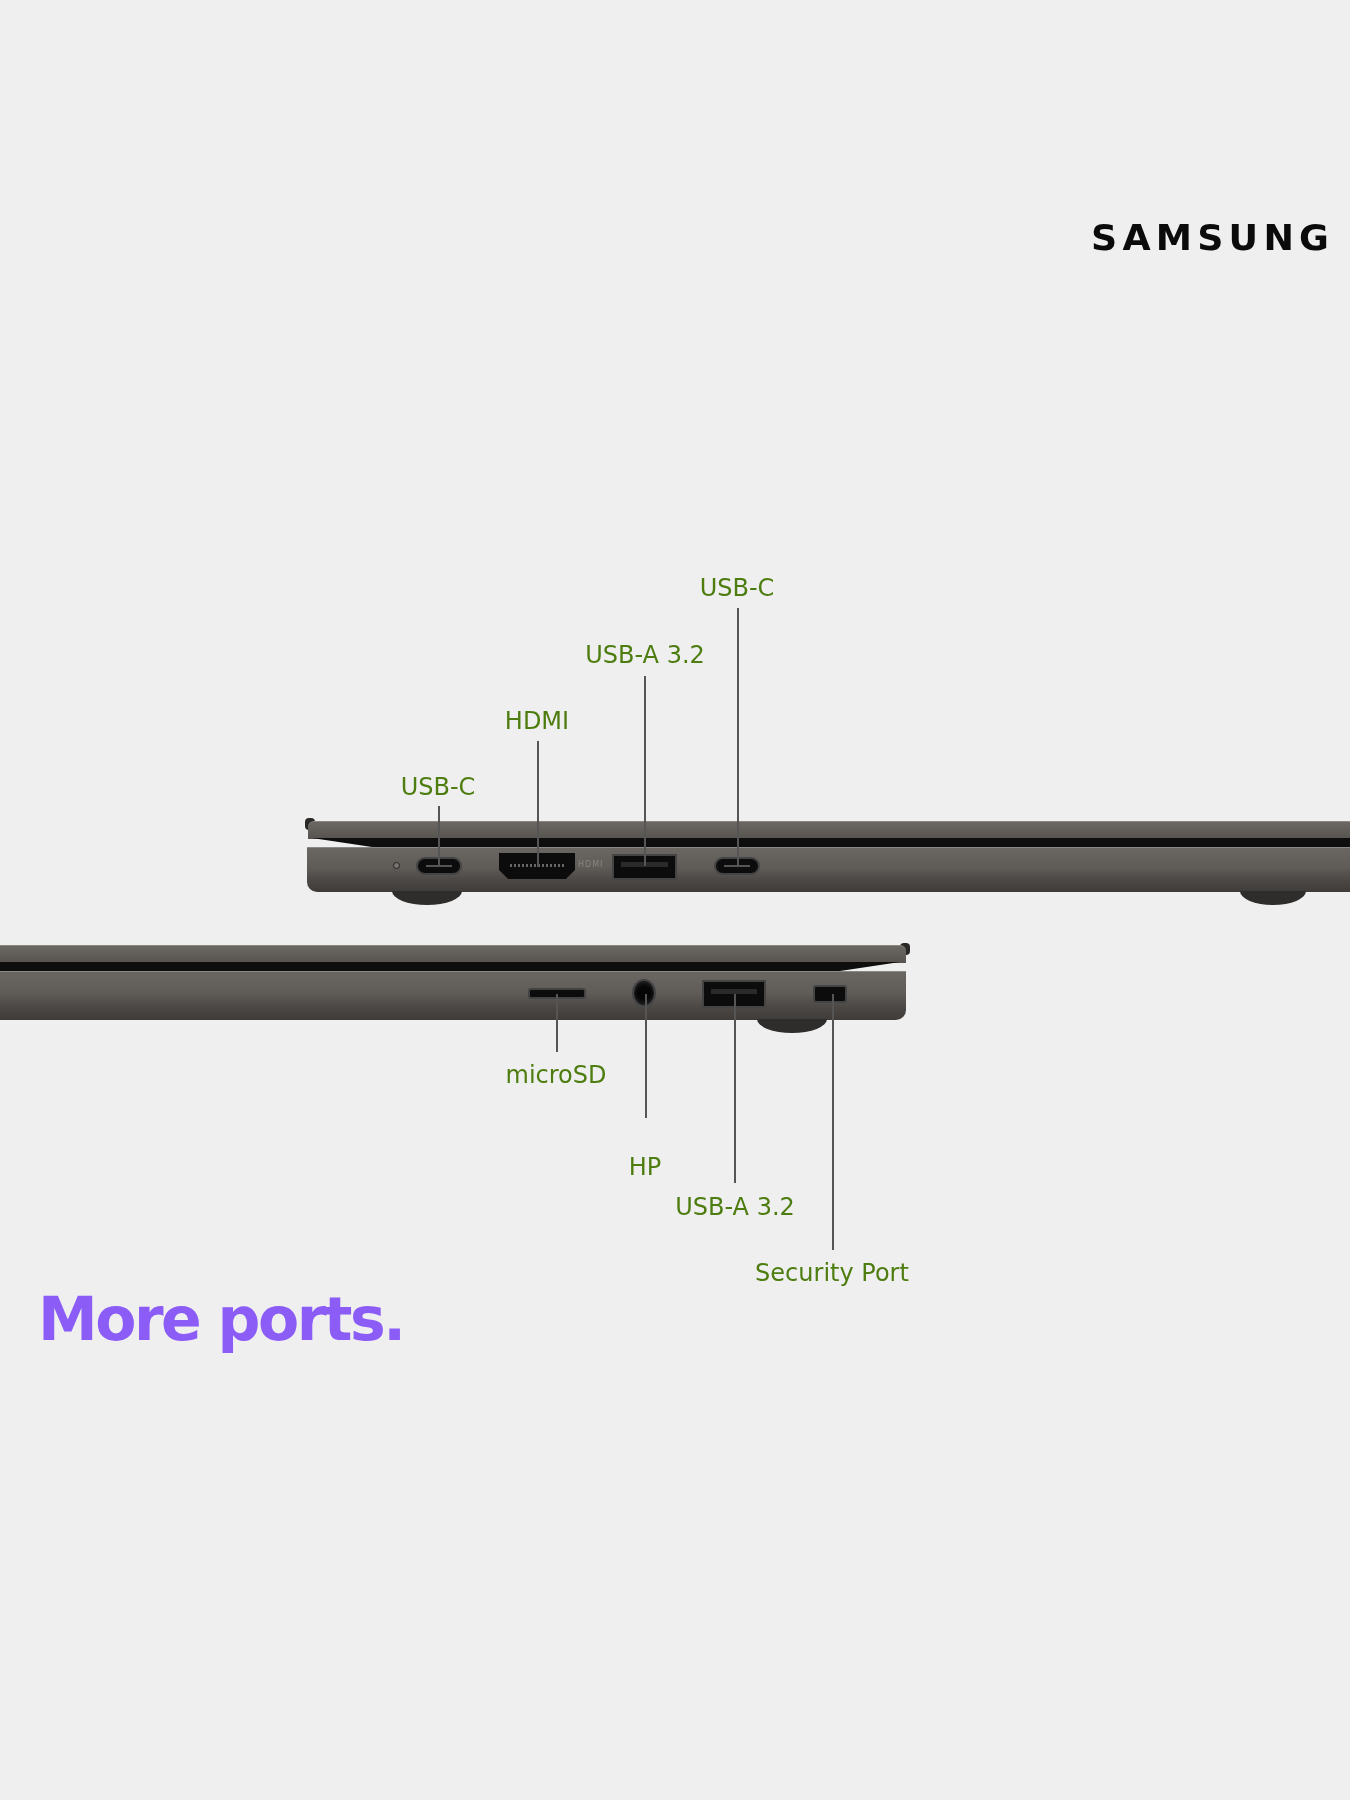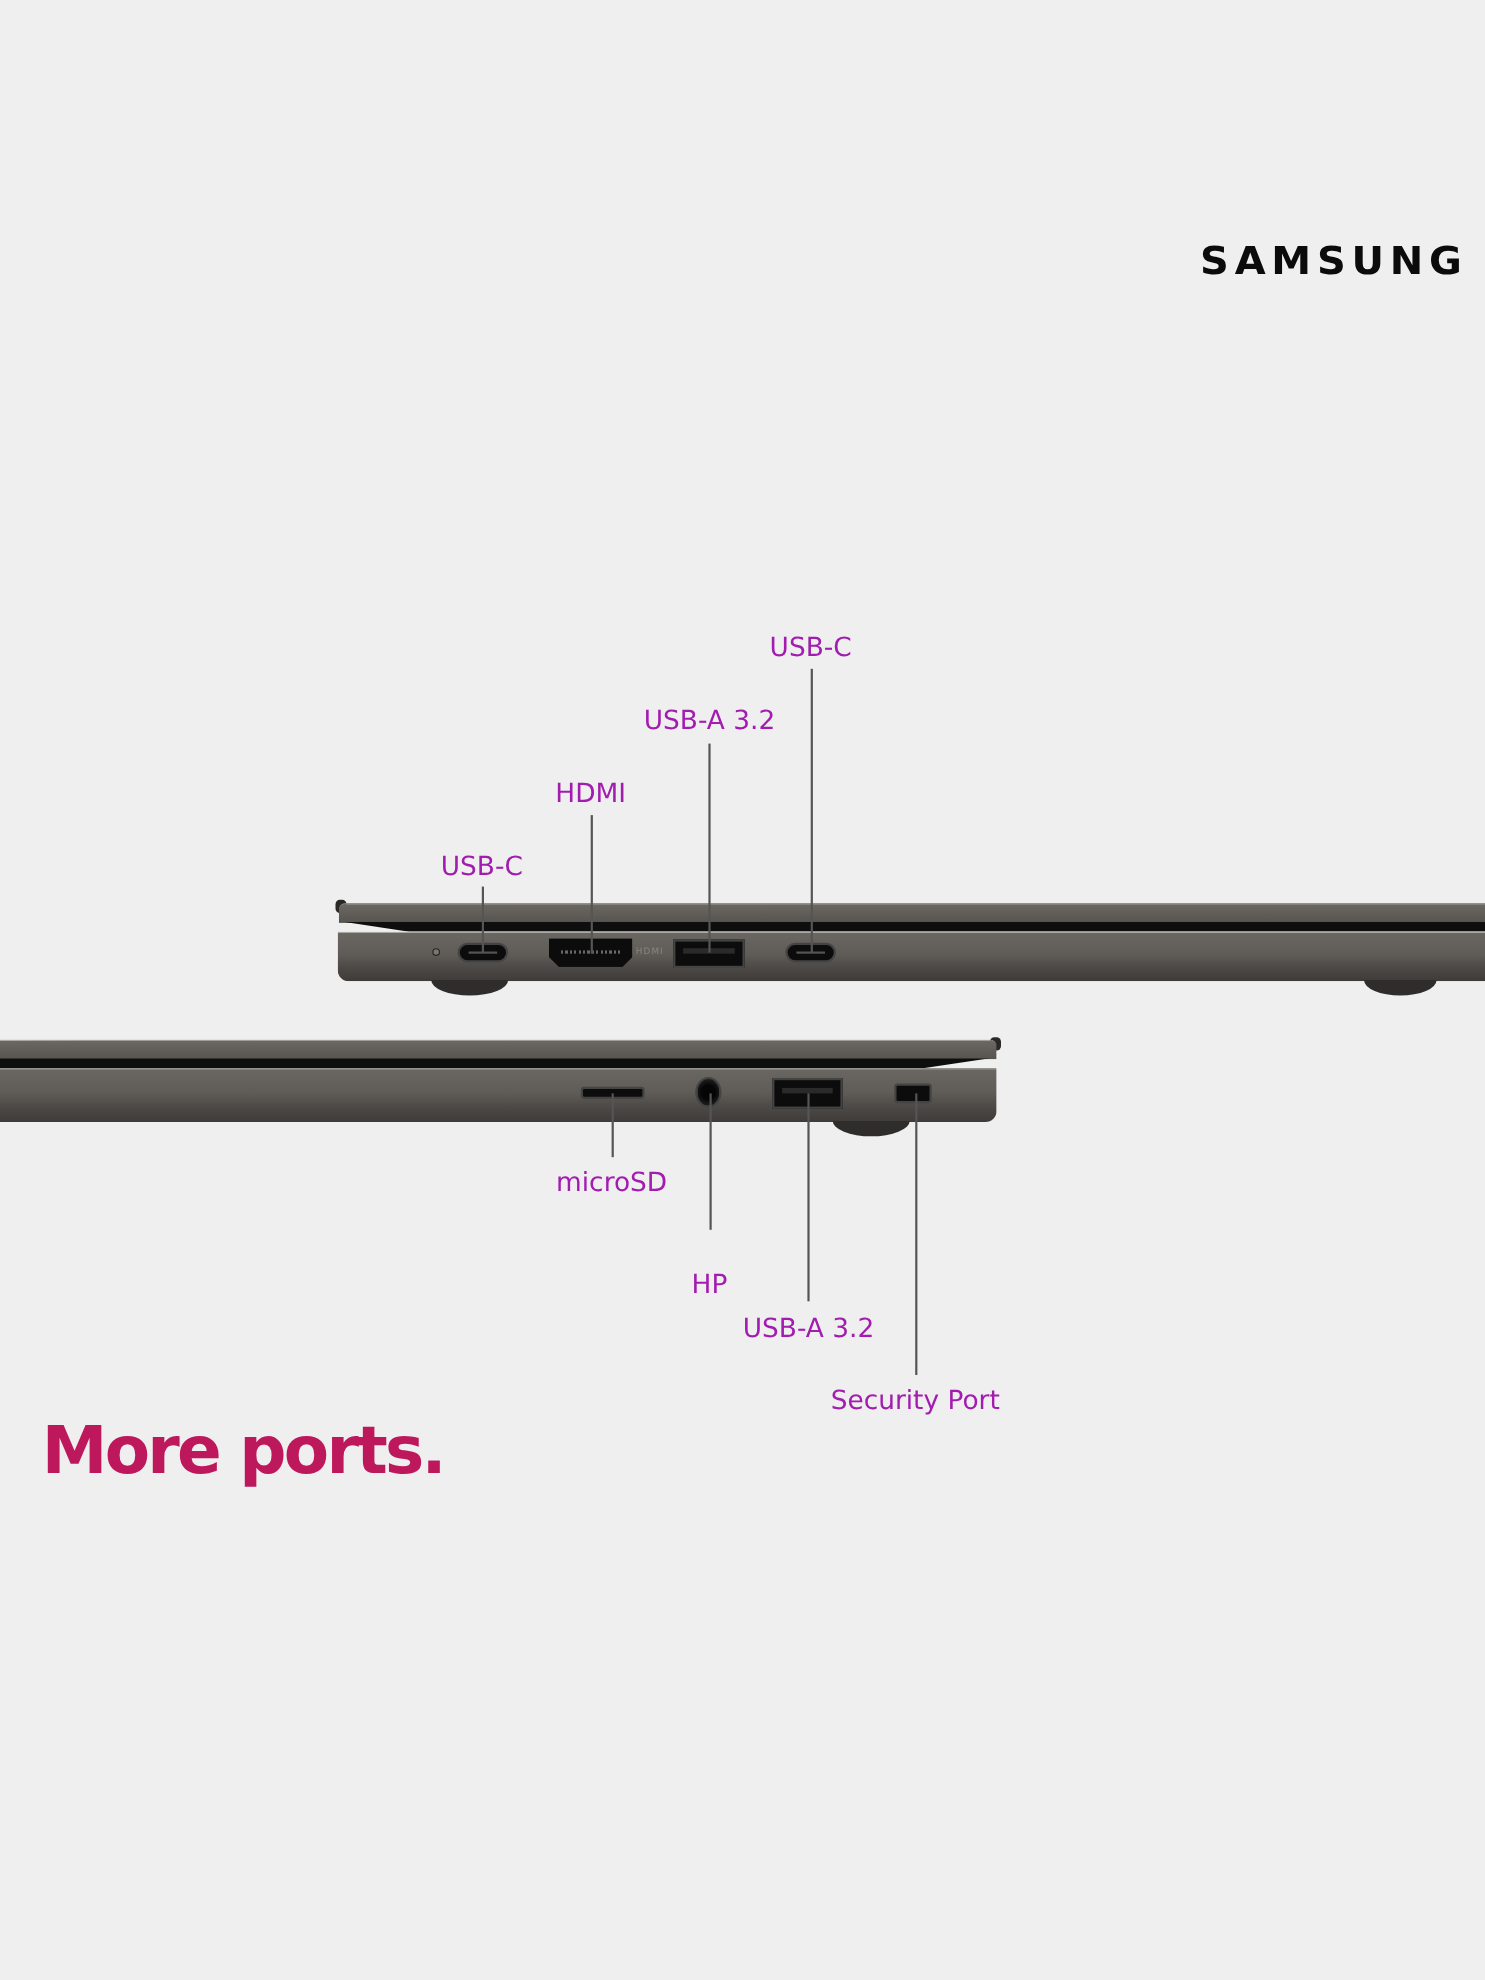--- a/index.html
+++ b/index.html
@@ -24,40 +24,40 @@
       font-size: 35px;
       letter-spacing: 5px;
       color: #0b0b0b;
       transform: scaleX(1.04);
       transform-origin: left top;
     }
     .label {
       position: absolute;
       font-family: "DejaVu Sans", sans-serif;
       font-size: 24px;
-      color: #a21caf;
+      color: #4d7c0f;
       white-space: nowrap;
       transform: translateX(-50%);
       line-height: 1;
     }
     .leader {
       position: absolute;
       width: 2px;
       background: #555;
     }
     .headline {
       position: absolute;
       left: 38px;
       top: 1282px;
       font-family: "DejaVu Sans", sans-serif;
       font-weight: bold;
       font-size: 60px;
       line-height: 74px;
       letter-spacing: -2.5px;
-      color: #be185d;
+      color: #8b5cf6;
     }
     .headline div { white-space: nowrap; }
 
     
     .laptop {
       position: absolute;
     }
     .lid {
       position: absolute;
       background: linear-gradient(#6b6762, #57534f);

